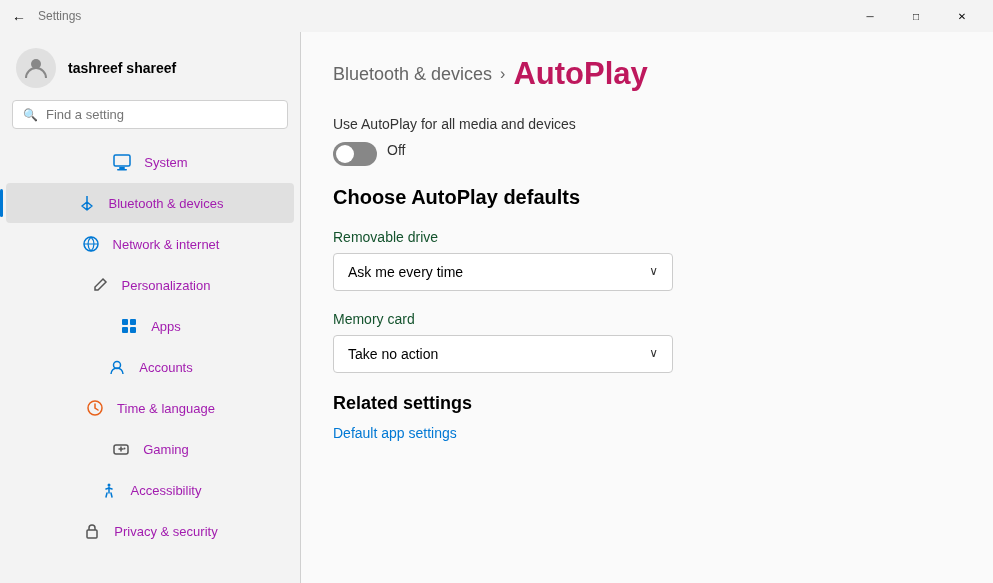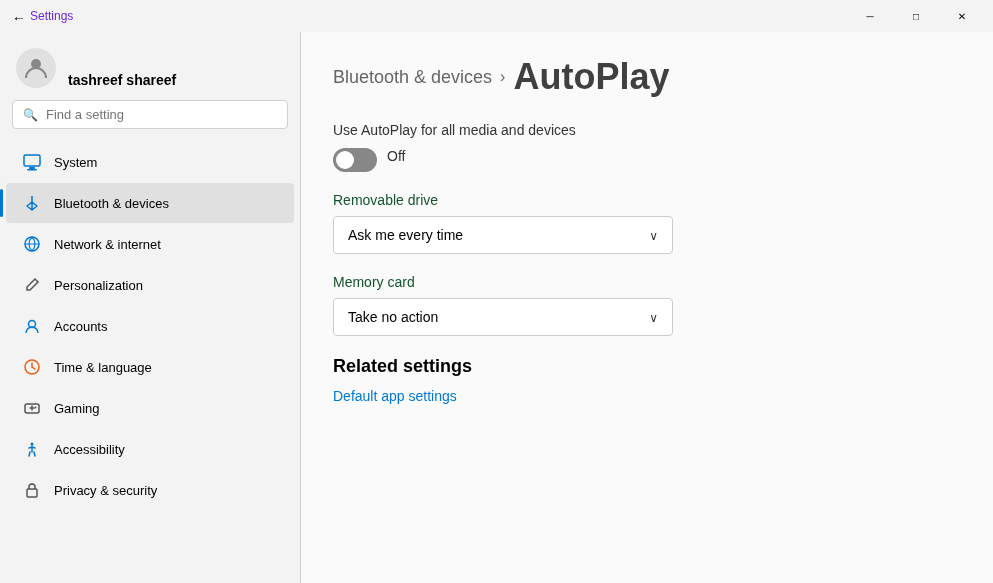--- a/index.html
+++ b/index.html
@@ -34,21 +34,22 @@
       align-items: center;
       justify-content: center;
       background: transparent;
       border: none;
       cursor: pointer;
       font-size: 10px;
       color: #000;
     }
     .titlebar-title {
       font-size: 12px;
-      color: #6d28d9;
+      color: #737373;
+      margin-left: 8px;
     }
     .titlebar-back {
       background: transparent;
       border: none;
       cursor: pointer;
       font-size: 14px;
       color: #000;
       padding: 4px;
     }
 
@@ -65,21 +66,21 @@
       background: #f3f3f3;
       display: flex;
       flex-direction: column;
       padding: 0;
       overflow-y: auto;
       flex-shrink: 0;
     }
 
     .user-profile {
       display: flex;
-      align-items: flex-end;
+      align-items: center;
       padding: 16px 16px 12px 16px;
       gap: 12px;
     }
     .avatar {
       width: 40px;
       height: 40px;
       border-radius: 50%;
       background: #e0e0e0;
       display: flex;
       align-items: center;
@@ -114,24 +115,25 @@
     .search-icon { font-size: 12px; color: #666; }
 
     .nav-list { list-style: none; flex: 1; }
     .nav-item {
       display: flex;
       align-items: center;
       padding: 10px 16px;
       gap: 12px;
       cursor: pointer;
       font-size: 13px;
-      color: #000000;
+      color: #a21caf;
       border-radius: 4px;
       margin: 1px 6px;
       position: relative;
+      justify-content: center;
     }
     .nav-item.active {
       background: #e0e0e0;
     }
     .nav-item.active::before {
       content: '';
       position: absolute;
       left: -6px;
       top: 6px;
       bottom: 6px;
@@ -173,23 +175,23 @@
     .breadcrumb-parent {
       font-size: 18px;
       color: #666;
       font-weight: 400;
     }
     .breadcrumb-separator {
       font-size: 16px;
       color: #666;
     }
     .breadcrumb-current {
-      font-size: 36px;
+      font-size: 31px;
       font-weight: 700;
-      color: #404040;
+      color: #be185d;
     }
 
     .section-label {
       font-size: 14px;
       color: #333;
       margin-bottom: 10px;
     }
 
     .toggle-row {
       display: flex;
@@ -230,21 +232,21 @@
       color: #14532d;
       margin-bottom: 8px;
     }
     .dropdown {
       width: 340px;
       border: 1px solid #ccc;
       border-radius: 4px;
       background: #fff;
       padding: 10px 14px;
       display: flex;
-      align-items: flex-end;
+      align-items: flex-start;
       justify-content: space-between;
       cursor: pointer;
       font-size: 14px;
       color: #000;
       margin-bottom: 20px;
     }
     .dropdown-arrow { font-size: 12px; color: #333; }
 
     .related-title {
       font-size: 18px;
@@ -334,20 +336,31 @@
         <span class="nav-icon">
           <svg width="18" height="18" viewBox="0 0 18 18" fill="none">
               <path d="M12 3l3 3-8 8H4v-3L12 3z" stroke="#555" stroke-width="1.5" fill="none"></path>
             </svg>
         </span>
         <span>Personalization</span>
       </li>
       <li class="nav-item">
         <span class="nav-icon">
           <svg width="18" height="18" viewBox="0 0 18 18" fill="none">
+              <rect x="2" y="2" width="6" height="6" rx="1" fill="#0078d4"></rect>
+              <rect x="10" y="2" width="6" height="6" rx="1" fill="#0078d4"></rect>
+              <rect x="2" y="10" width="6" height="6" rx="1" fill="#0078d4"></rect>
+              <rect x="10" y="10" width="6" height="6" rx="1" fill="#0078d4"></rect>
+            </svg>
+        </span>
+        <span>Apps</span>
+      </li>
+      <li class="nav-item">
+        <span class="nav-icon">
+          <svg width="18" height="18" viewBox="0 0 18 18" fill="none">
               <circle cx="9" cy="7" r="3.5" stroke="#0078d4" stroke-width="1.5" fill="none"></circle>
               <path d="M3 16c0-3.314 2.686-6 6-6s6 2.686 6 6" stroke="#0078d4" stroke-width="1.5" fill="none"></path>
             </svg>
         </span>
         <span>Accounts</span>
       </li>
       <li class="nav-item">
         <span class="nav-icon">
           <svg width="18" height="18" viewBox="0 0 18 18" fill="none">
               <circle cx="9" cy="9" r="7" stroke="#e8611a" stroke-width="1.5" fill="none"></circle>
@@ -401,20 +414,21 @@
     
     <div class="section-label">Use AutoPlay for all media and devices</div>
     <div class="toggle-row">
       <div class="toggle off">
         <div class="toggle-thumb"></div>
       </div>
       <span class="toggle-label">Off</span>
     </div>
 
     
+    <div class="section-title">Choose AutoPlay defaults</div>
 
     
     <div class="dropdown-label">Removable drive</div>
     <div class="dropdown">
       <span>Ask me every time</span>
       <span class="dropdown-arrow">∨</span>
     </div>
 
     
     <div class="dropdown-label">Memory card</div>

